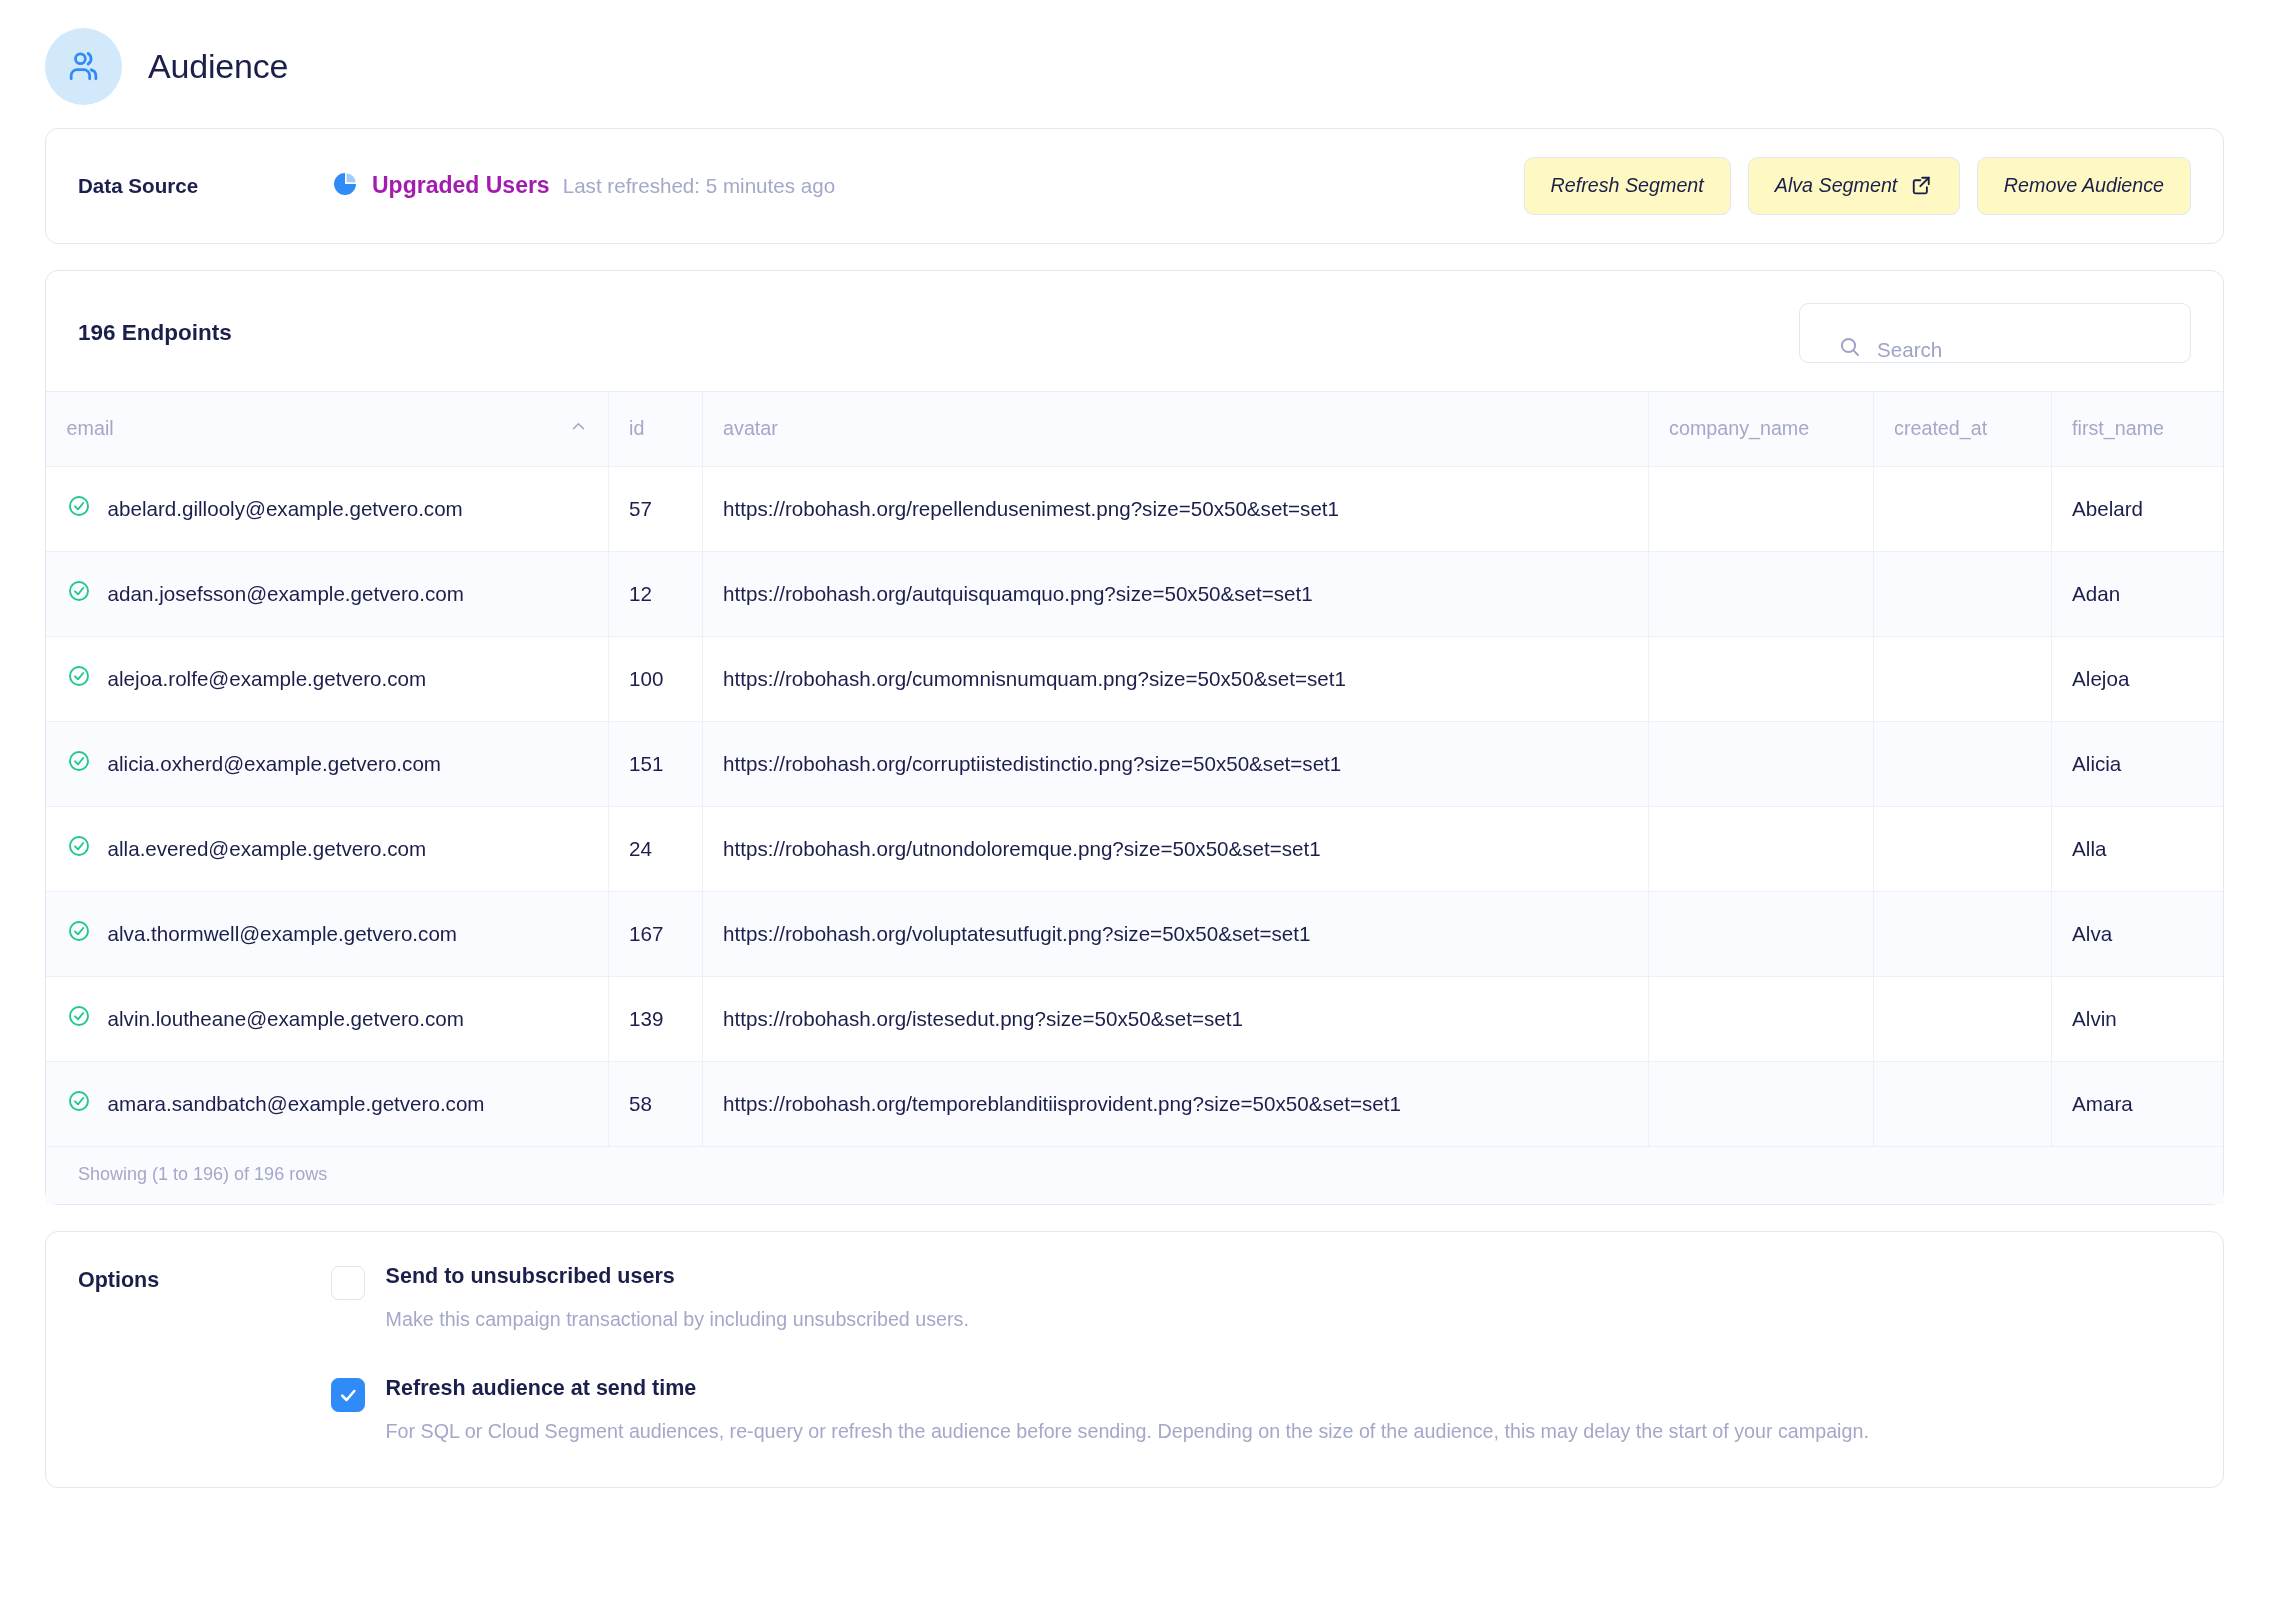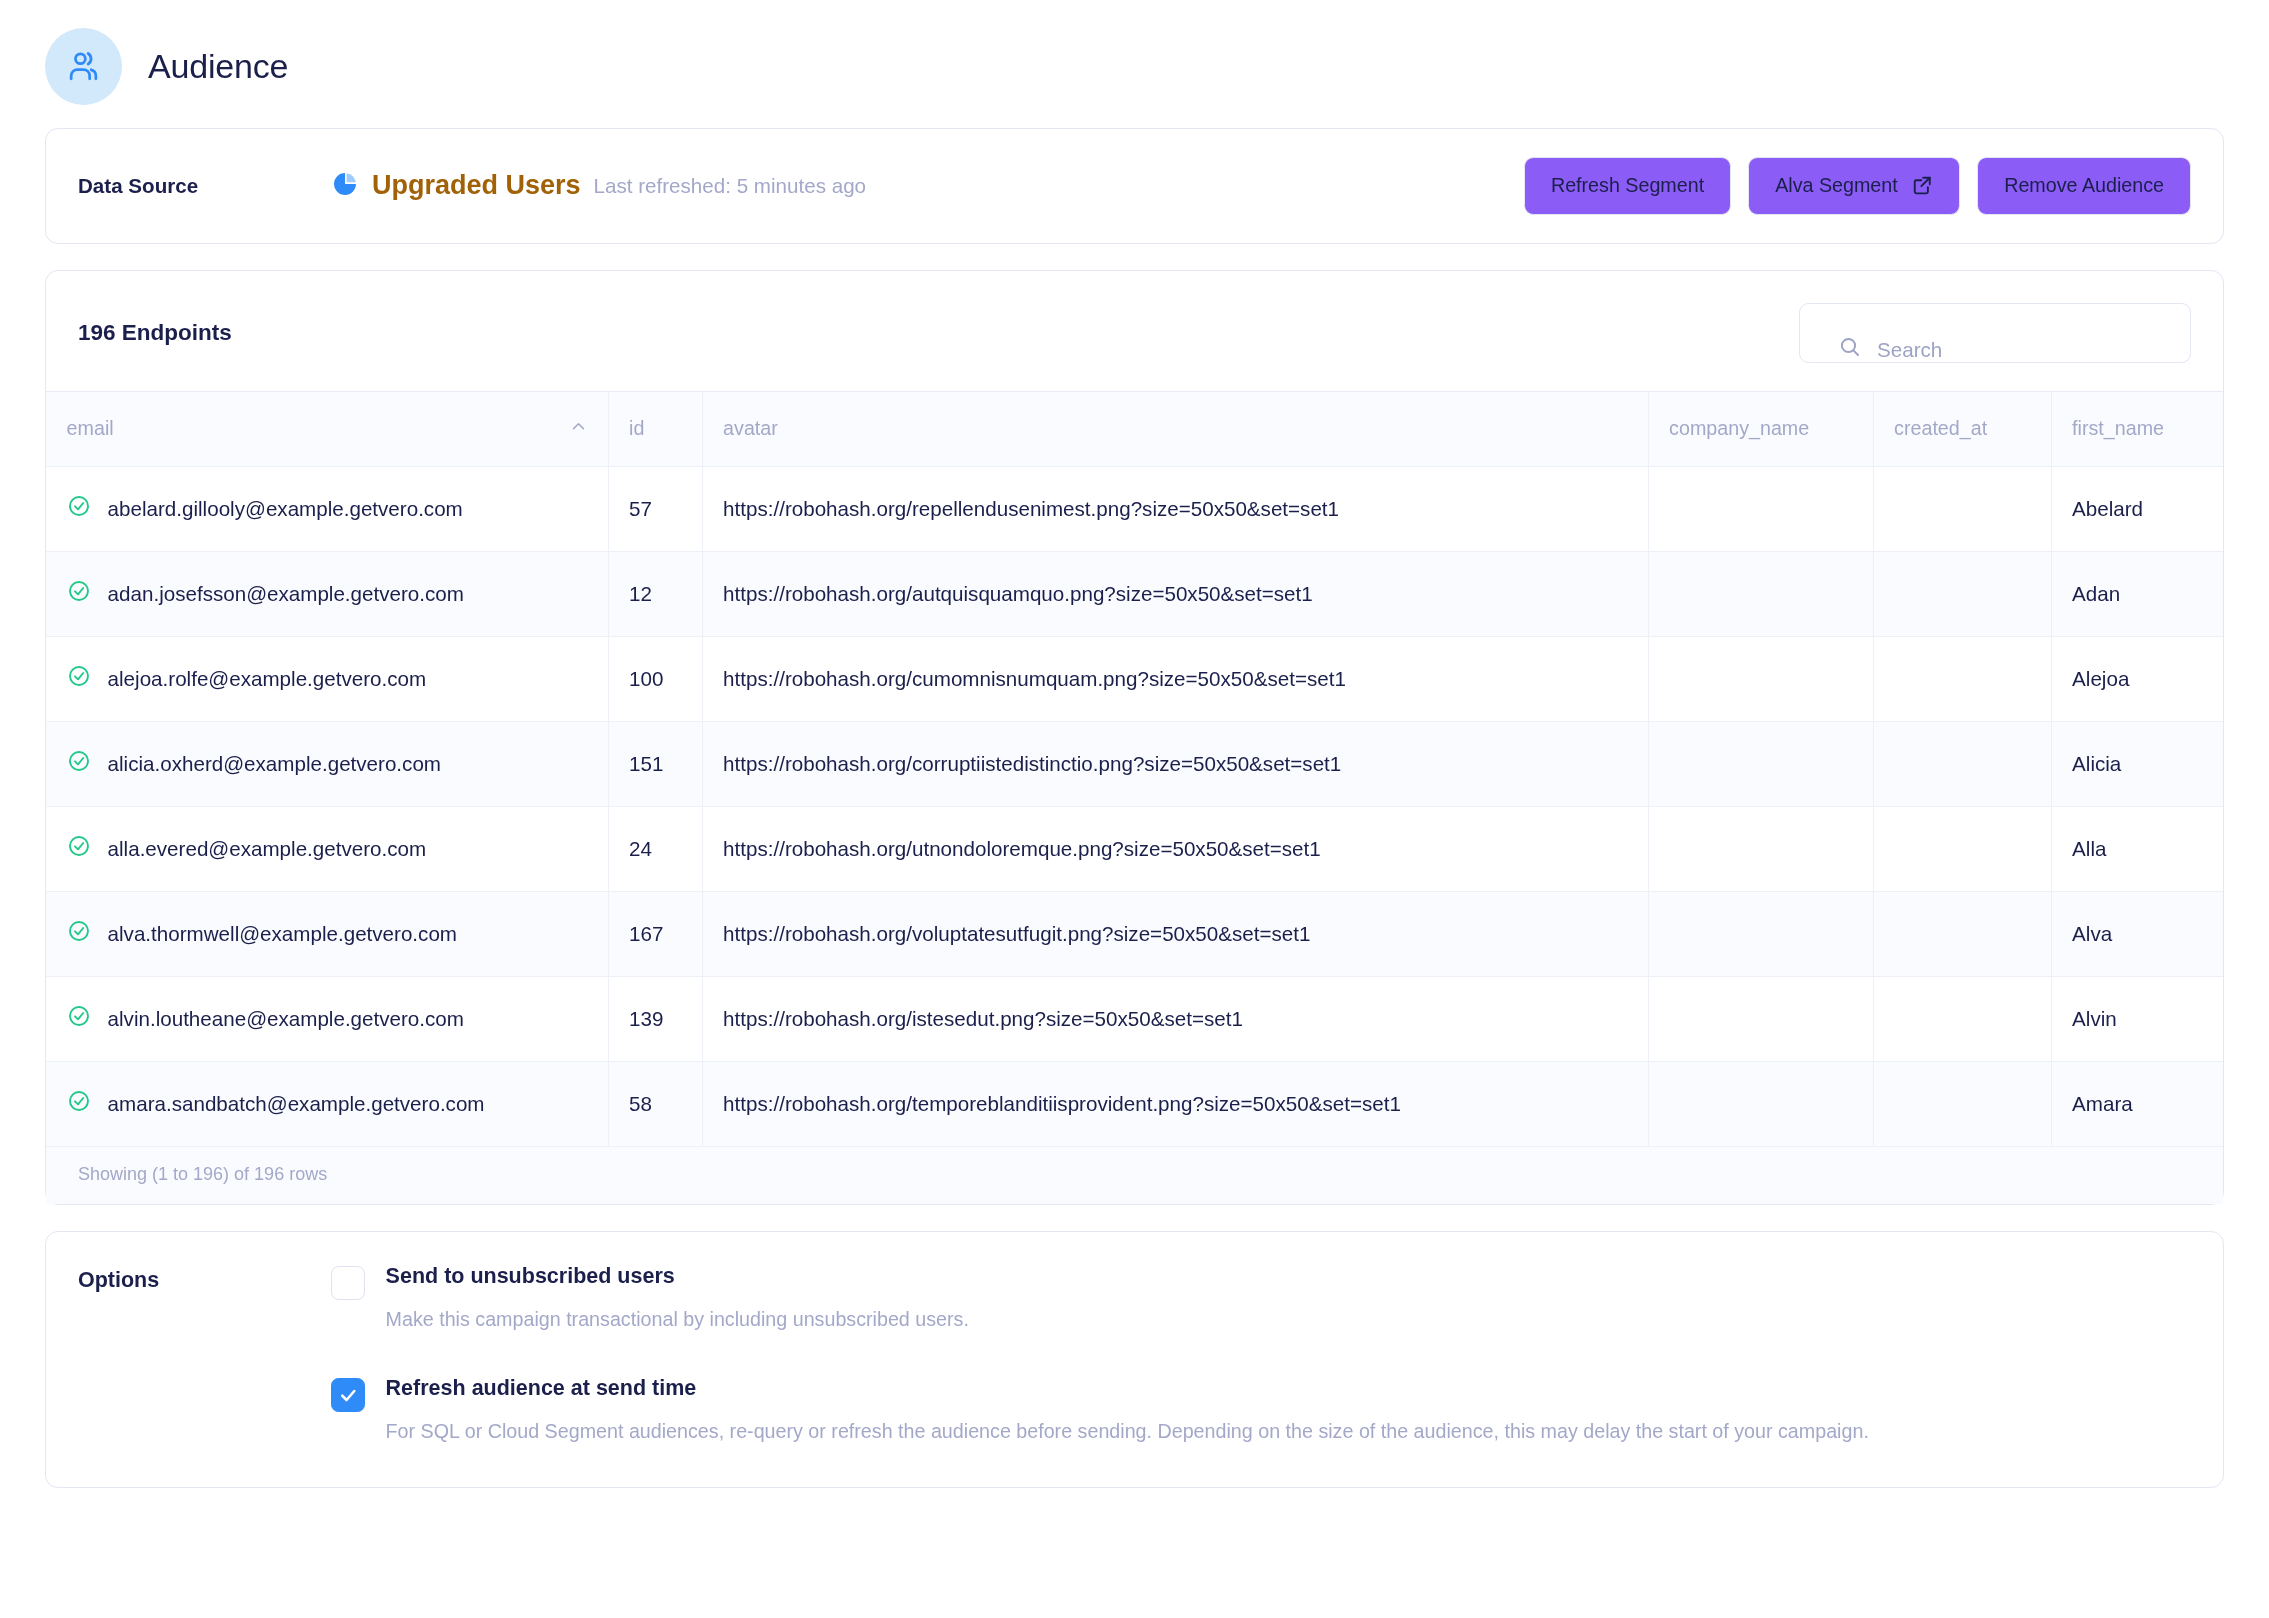--- a/index.html
+++ b/index.html
@@ -56,46 +56,47 @@
     width: 253px;
     flex: none;
   }
   .ds-segment {
     display: flex;
     align-items: center;
     gap: 13px;
     flex: 1 1 auto;
   }
   .ds-seg-name {
-    font-size: 27px;
+    font-size: 23px;
     font-weight: 700;
-    color: #a16207;
+    color: #a21caf;
   }
   .ds-refreshed {
     font-size: 20.6px;
     color: #a3a8c9;
     font-weight: 400;
   }
   .ds-actions { display:flex; gap: 17px; flex: none; }
   .btn {
-    background: #8b5cf6;
+    background: #fef9c3;
     border: 1.4px solid #e3e6f3;
     border-radius: 9.4px;
     padding: 0 26px;
     height: 58px;
     display: inline-flex;
     align-items: center;
     justify-content: center;
     gap: 13px;
     font-size: 19.7px;
     font-weight: 400;
     color: #1b1f4b;
     font-family: "Liberation Sans", sans-serif;
     cursor: pointer;
     white-space: nowrap;
+    font-style: italic;
   }
   .btn svg { display:block; }
 
   
   .endpoints-head {
     display: flex;
     align-items: center;
     justify-content: space-between;
     padding: 32px 32px 28px 32px;
   }

